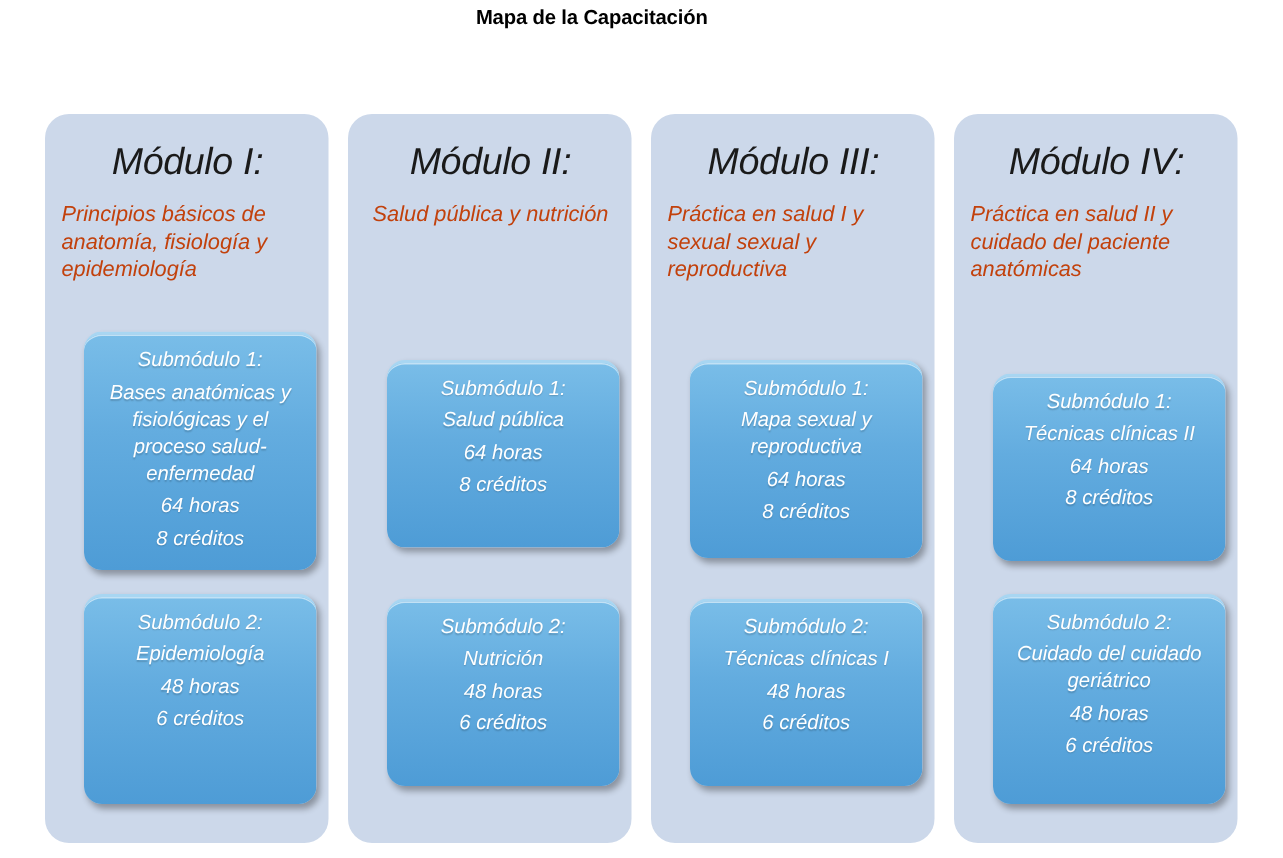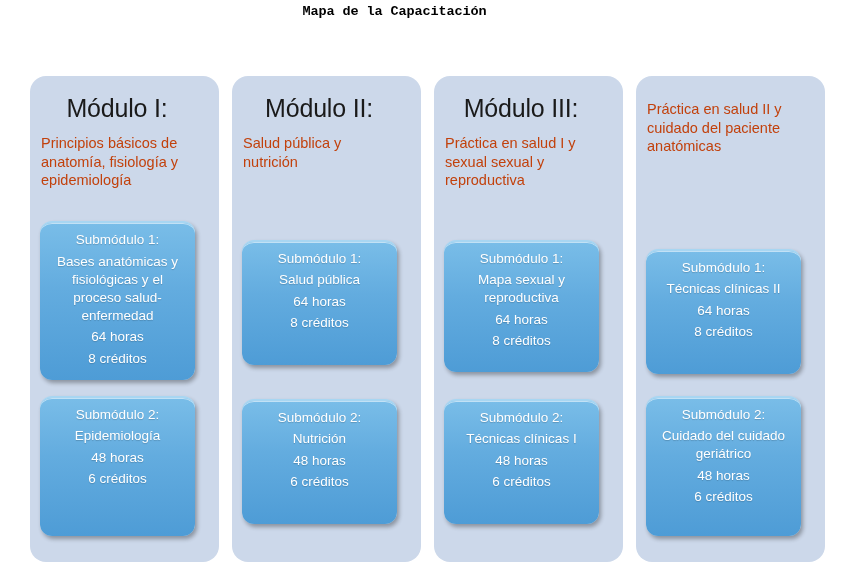--- a/index.html
+++ b/index.html
@@ -19,42 +19,42 @@
   .page-title {
     position: absolute;
     top: 4px;
     left: 0;
     width: 789px;
     text-align: center;
     font-size: 13.5px;
     font-weight: bold;
     letter-spacing: -0.1px;
     color: #000000;
-    font-family: Liberation Mono, monospace;
   }
 
   .map-board {
     position: absolute;
     top: 76px;
     left: 30px;
     width: 795px;
     height: 486px;
     display: flex;
     gap: 13px;
   }
 
   .module-column {
     flex: 1 1 0;
     background: #ccd8ea;
     border-radius: 16px;
-    padding: 12px 24px 10px 9px;
+    padding: 12px 8px 10px 9px;
     box-sizing: border-box;
     display: flex;
     flex-direction: column;
     align-items: center;
+    font-style: italic;
   }
 
   .module-title {
     font-size: 25px;
     font-weight: normal;
     line-height: 1.12;
     text-align: center;
     color: #1a1a1a;
     margin: 6px 0 0 0;
     letter-spacing: -0.2px;
@@ -184,20 +184,21 @@
       <div class="submodule-card card-b">
         <span class="line heading">Submódulo 2:</span>
         <span class="line">Técnicas clínicas I</span>
         <span class="line">48 horas</span>
         <span class="line">6 créditos</span>
       </div>
     </div>
   </div>
 
   <div class="module-column col-4">
+    <div class="module-title">Módulo IV:</div>
     <div class="module-subtitle">Práctica en salud II y cuidado del paciente anatómicas</div>
     <div class="submodules">
       <div class="submodule-card card-a">
         <span class="line heading">Submódulo 1:</span>
         <span class="line">Técnicas clínicas II</span>
         <span class="line">64 horas</span>
         <span class="line">8 créditos</span>
       </div>
       <div class="submodule-card card-b">
         <span class="line heading">Submódulo 2:</span>

